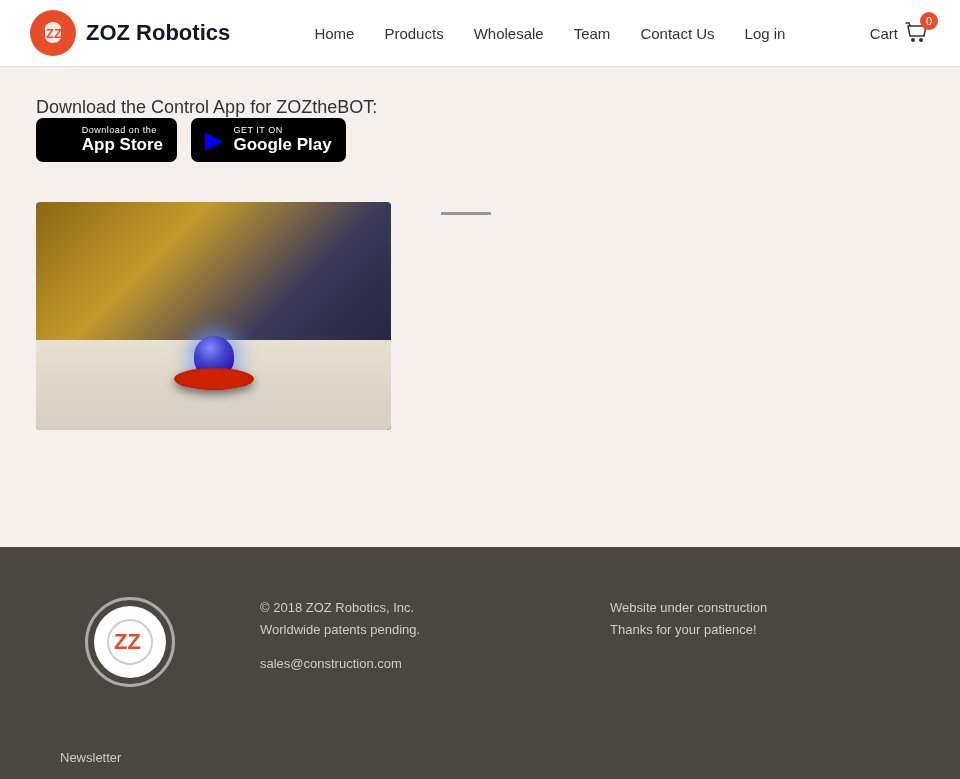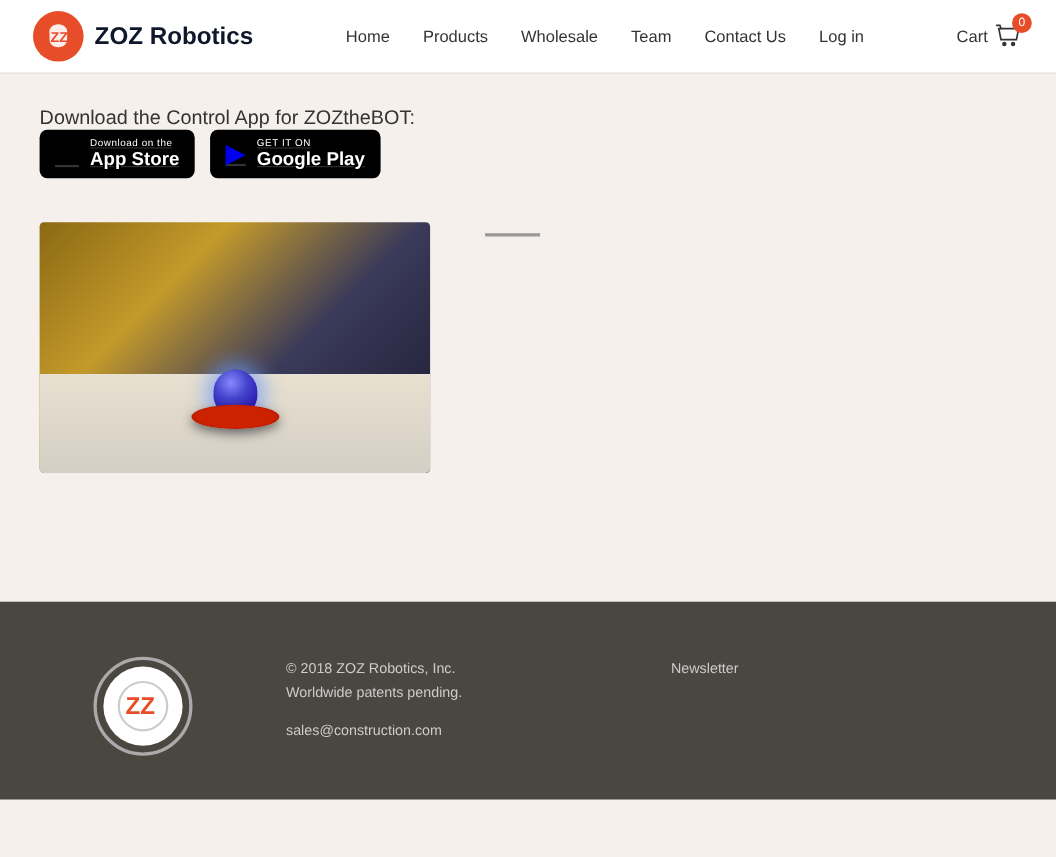--- a/index.html
+++ b/index.html
@@ -87,21 +87,20 @@
     }
     .download-label {
       font-size: 18px;
       color: #333;
       font-family: Arial, sans-serif;
     }
     .store-badges {
       display: flex;
       gap: 14px;
       margin-bottom: 40px;
-      text-decoration: underline;
     }
     .store-badge {
       display: inline-flex;
       align-items: center;
       background: #000;
       border-radius: 7px;
       padding: 7px 14px;
       gap: 10px;
       cursor: pointer;
       text-decoration: none;
@@ -358,20 +357,24 @@
     </div>
 
     <div class="footer-col">
       <p>© 2018 ZOZ Robotics, Inc.</p>
       <p>Worldwide patents pending.</p>
       <p style="margin-top:12px;">
         <a href="#">sales@construction.com</a>
       </p>
     </div>
 
+    <div class="footer-col">
+      <p>Website under construction</p>
+      <p>Thanks for your patience!</p>
+    </div>
 
     <div class="footer-col footer-newsletter-col">
       <p class="newsletter-title">Newsletter</p>
 
     </div>
 
   </div>
 </footer>
 
 </body></html>

